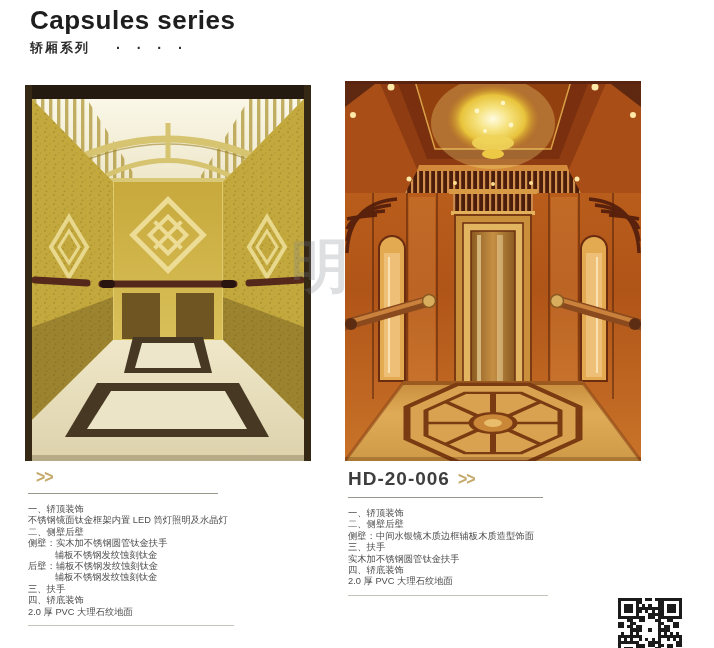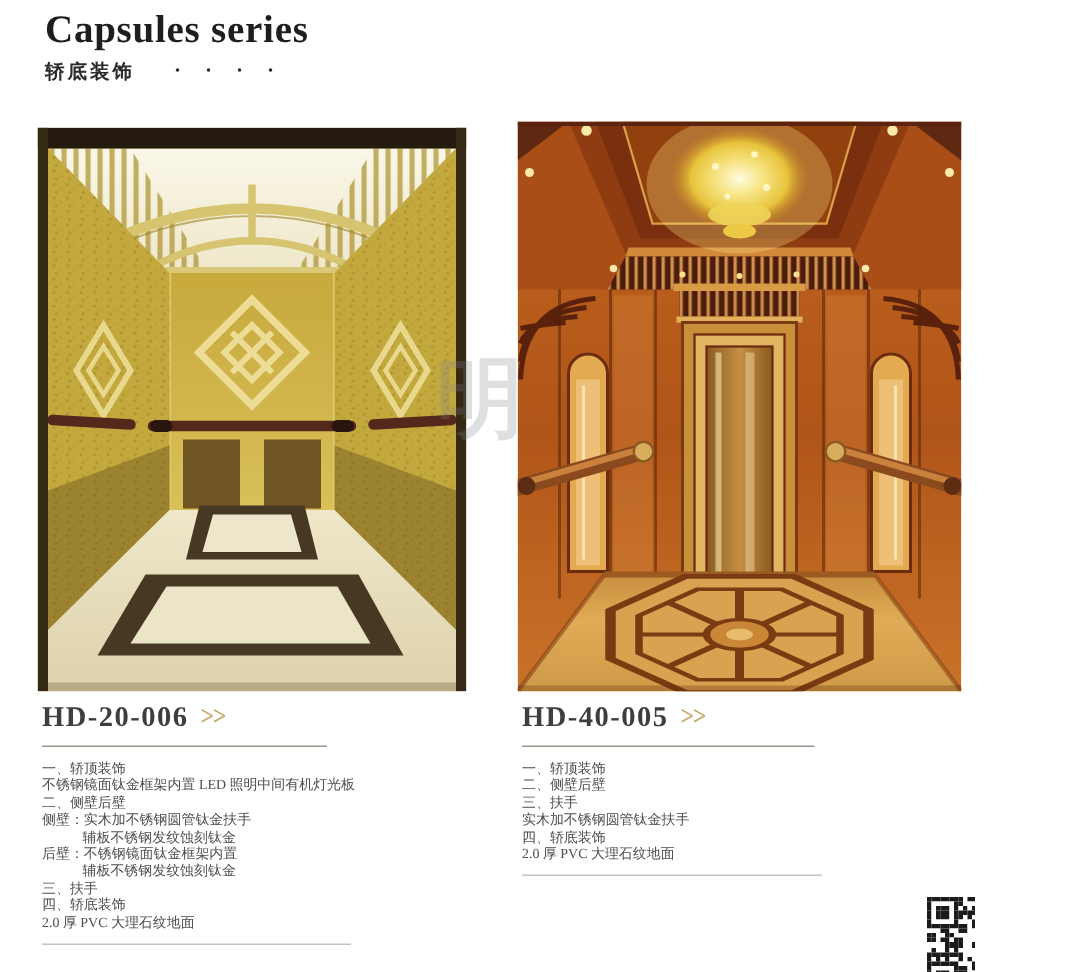--- a/index.html
+++ b/index.html
@@ -1,18 +1,18 @@
 <!DOCTYPE html>
 <html><head>
 <meta charset="utf-8">
 <style>
   html,body{margin:0;padding:0;background:#ffffff;}
   #page{
     position:relative;width:650px;height:648px;background:#ffffff;overflow:hidden;
-    font-family:Liberation Serif, serif;color:#1c1c1c;
+    font-family:Liberation Sans, sans-serif;color:#1c1c1c;padding-left:48px;
   }
   
   .header{position:absolute;left:30px;top:4px;}
   .title{font-size:26px;font-weight:bold;letter-spacing:.5px;color:#1e1e1e;line-height:32px;}
   .subrow{margin-top:3px;display:flex;align-items:center;}
   .subtitle{font-size:13px;color:#2b2b2b;letter-spacing:2px;font-weight:bold;}
   .dots{display:flex;margin-left:10px;}
   .dots span{margin-left:16px;font-size:14px;font-weight:bold;color:#2b2b2b;line-height:14px;}
   
   .figure{position:absolute;overflow:hidden;}
@@ -47,21 +47,21 @@
   .qr b{background:#ffffff;}
 </style>
 </head>
 <body>
 
 <div id="page">
 
   <div class="header">
     <div class="title">Capsules series</div>
     <div class="subrow">
-      <span class="subtitle">轿底装饰</span>
+      <span class="subtitle">轿厢系列</span>
       <span class="dots">
           <span>·</span>
           <span>·</span>
           <span>·</span>
           <span>·</span>
         </span>
     </div>
   </div>
 
   <div class="figure fig-left">
@@ -307,48 +307,48 @@
         <rect x="0" y="376" width="296" height="4" fill="rgba(90,40,10,.3)"></rect>
       </g>
       <rect x="0" y="0" width="296" height="3" fill="#5a2410"></rect>
     </svg>
   </div>
 
   <div class="watermark">明</div>
 
   <div class="info info-left">
     <div class="model-row">
-      <span class="model">HD-20-006</span>
       <span class="chevron">&gt;&gt;</span>
     </div>
     <div class="model-rule rule-w-left"></div>
     <div class="desc">
         <div>一、轿顶装饰</div>
-        <div>不锈钢镜面钛金框架内置 LED 照明中间有机灯光板</div>
+        <div>不锈钢镜面钛金框架内置 LED 筒灯照明及水晶灯</div>
         <div>二、侧壁后壁</div>
         <div>侧壁：实木加不锈钢圆管钛金扶手</div>
         <div class="indent">辅板不锈钢发纹蚀刻钛金</div>
-        <div>后壁：不锈钢镜面钛金框架内置</div>
+        <div>后壁：辅板不锈钢发纹蚀刻钛金</div>
         <div class="indent">辅板不锈钢发纹蚀刻钛金</div>
         <div>三、扶手</div>
         <div>四、轿底装饰</div>
         <div>2.0 厚 PVC 大理石纹地面</div>
       </div>
     <div class="bottom-rule brule-left"></div>
   </div>
 
   <div class="info info-right">
     <div class="model-row">
-      <span class="model">HD-40-005</span>
+      <span class="model">HD-20-006</span>
       <span class="chevron">&gt;&gt;</span>
     </div>
     <div class="model-rule rule-w-right"></div>
     <div class="desc">
         <div>一、轿顶装饰</div>
         <div>二、侧壁后壁</div>
+        <div>侧壁：中间水银镜木质边框辅板木质造型饰面</div>
         <div>三、扶手</div>
         <div>实木加不锈钢圆管钛金扶手</div>
         <div>四、轿底装饰</div>
         <div>2.0 厚 PVC 大理石纹地面</div>
       </div>
     <div class="bottom-rule brule-right"></div>
   </div>
 
   <div class="qr" id="qr">
       <i></i>

